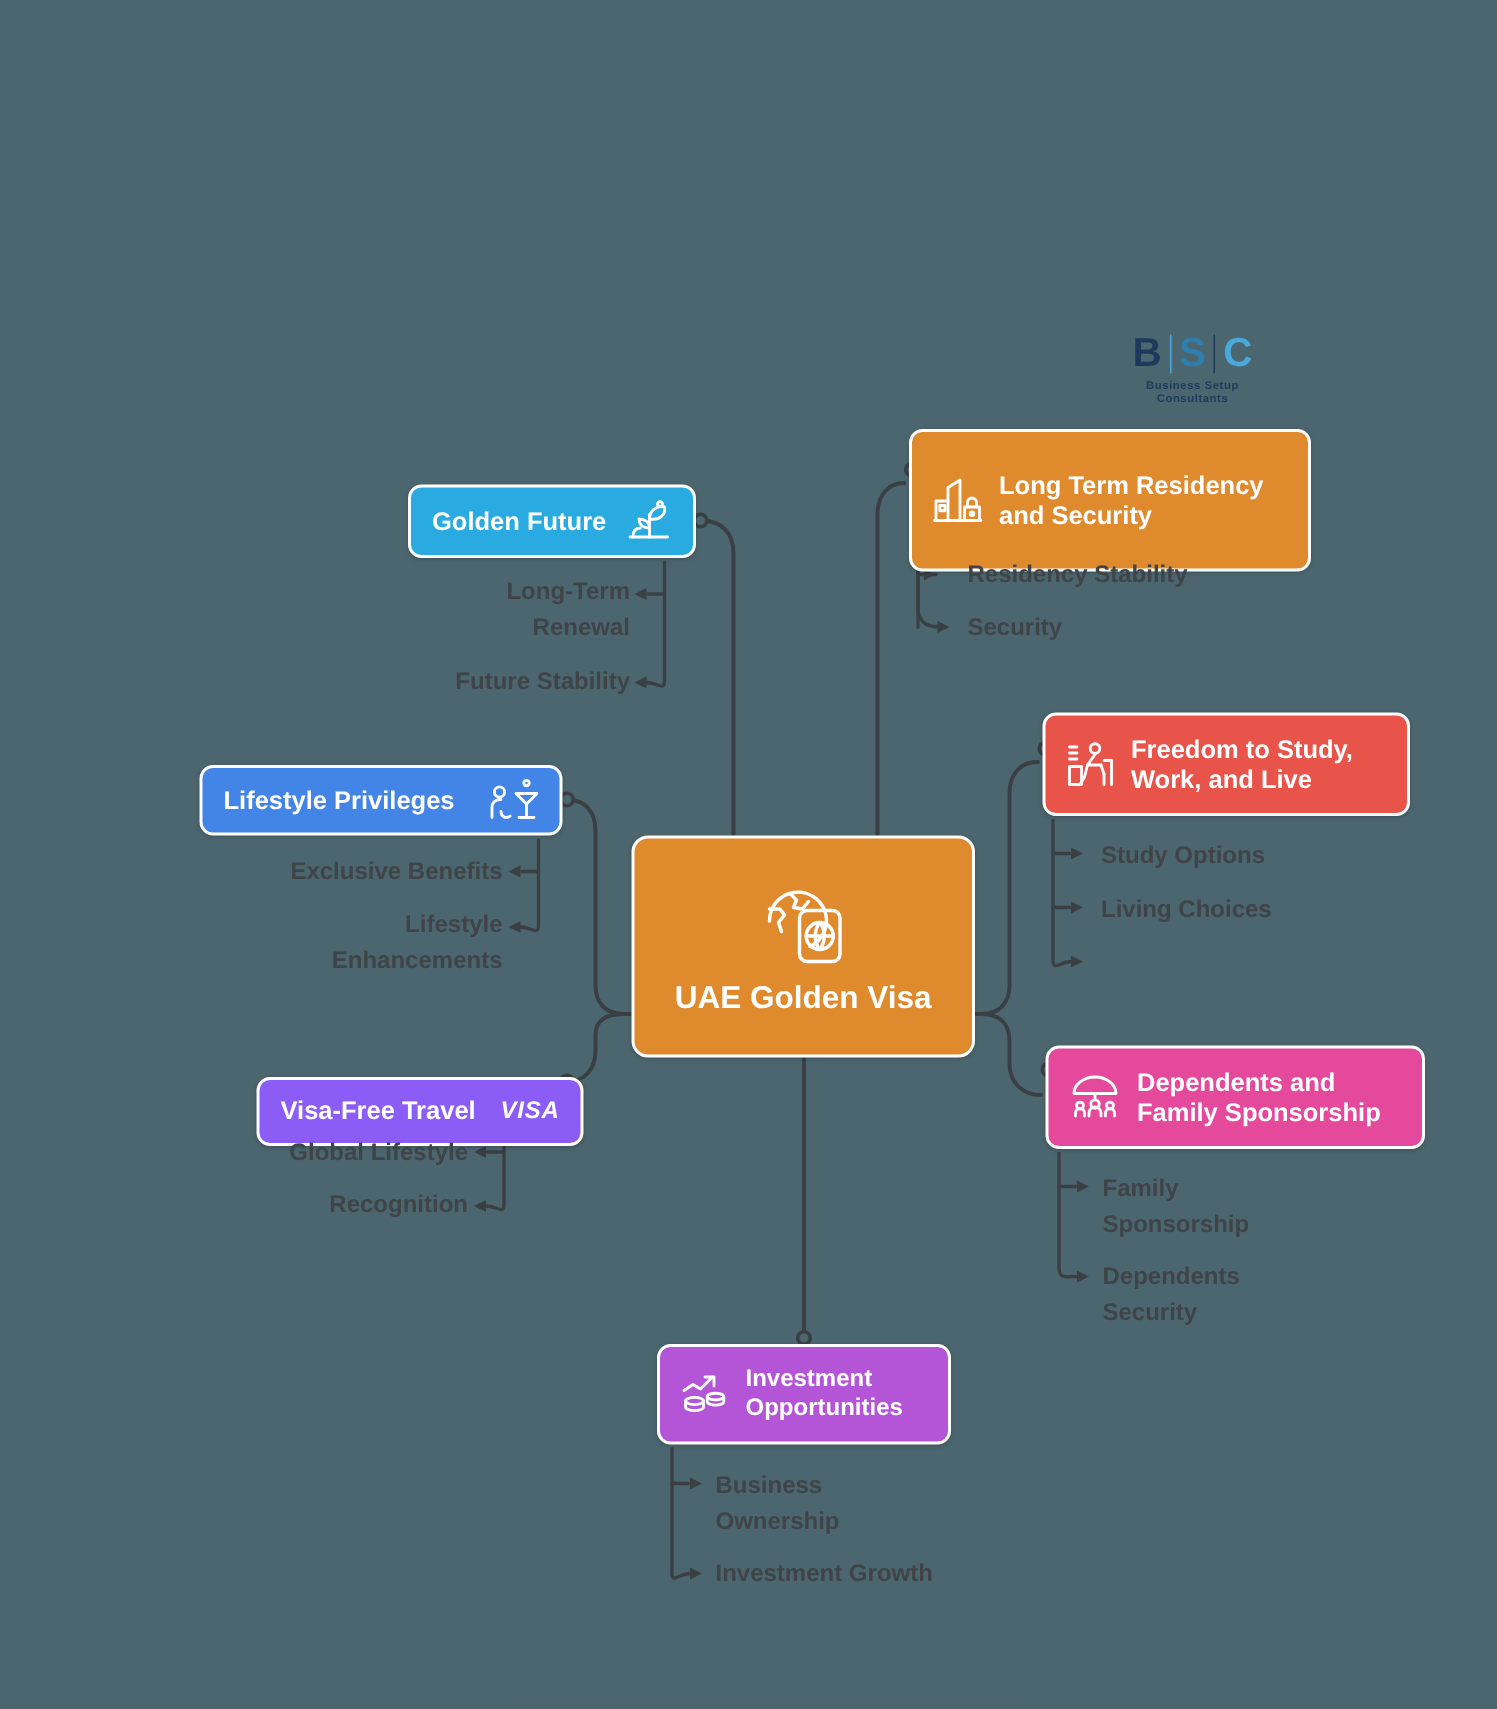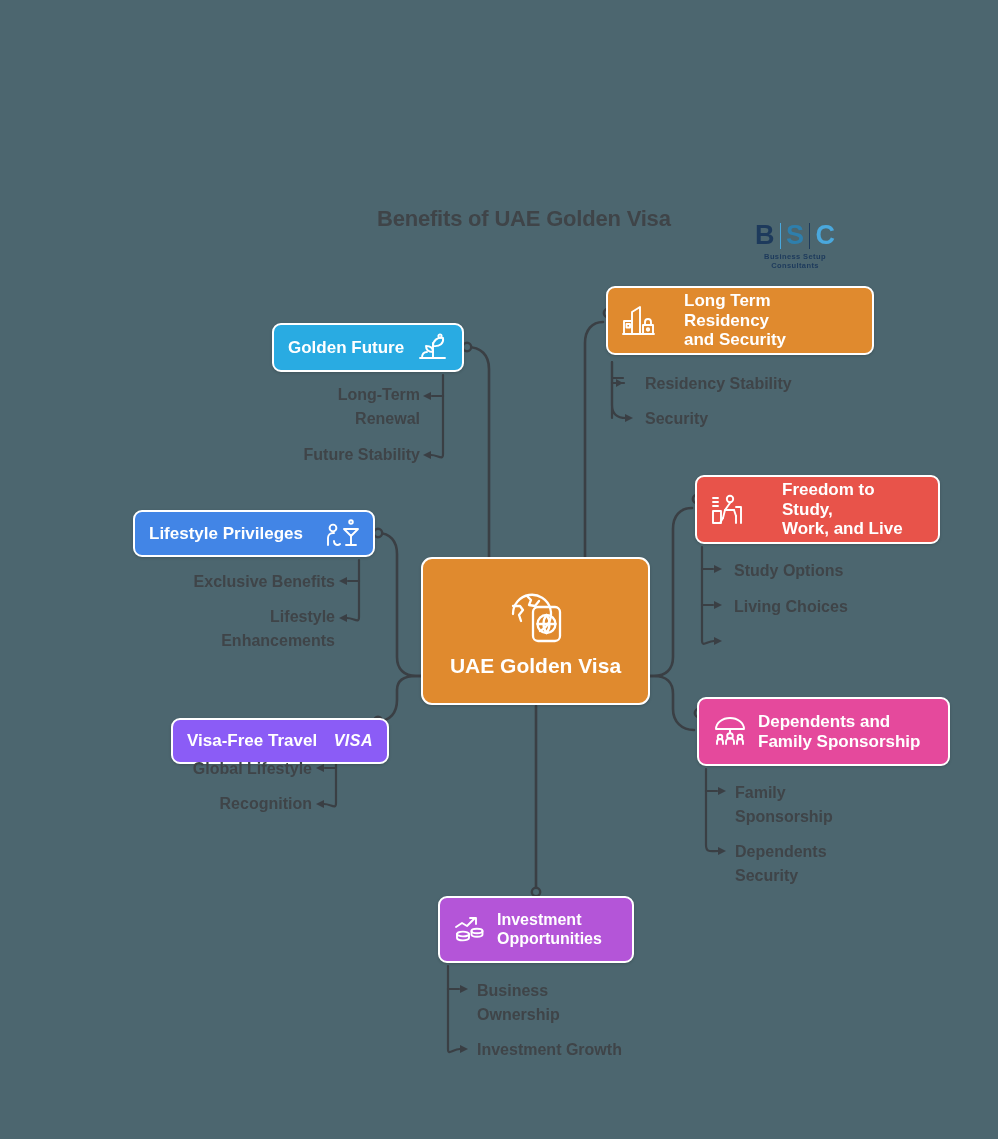--- a/index.html
+++ b/index.html
@@ -72,22 +72,22 @@
     left: 421px; top: 557px; width: 229px; height: 148px;
     background: #e08a2e;
     flex-direction: column; justify-content: center;
     border-radius: 11px;
     padding: 0;
   }
   #node-center .label { font-size: 21px; margin-top: 8px; }
 
   
   #node-golden   { left: 272px; top: 323px; width: 192px; height: 49px; background: #29abe2; }
-  #node-longterm { left: 606px; top: 286px; width: 268px; height: 69px; background: #e08a2e; gap: 18px; }
-  #node-freedom  { left: 695px; top: 475px; width: 245px; height: 69px; background: #e8534a; gap: 28px; }
+  #node-longterm { left: 606px; top: 286px; width: 268px; height: 95px; background: #e08a2e; }
+  #node-freedom  { left: 695px; top: 475px; width: 245px; height: 69px; background: #e8534a; }
   #node-lifestyle{ left: 133px; top: 510px; width: 242px; height: 47px; background: #4285e6; }
   #node-visafree { left: 171px; top: 698px; width: 218px; height: 46px; background: #8b5cf6; margin-top: 20px; }
   #node-depend   { left: 697px; top: 697px; width: 253px; height: 69px; background: #e5499c; }
   #node-invest   { left: 438px; top: 896px; width: 196px; height: 67px; background: #b455d8; }
 
   #node-golden .label, #node-lifestyle .label,
   #node-visafree .label { font-size: 17px; }
   #node-longterm .label, #node-freedom .label,
   #node-depend .label   { font-size: 17px; }
   #node-invest .label   { font-size: 16px; }
@@ -174,21 +174,20 @@
       <path d="M339,581 l8,-4 v8 z" fill="#3a3f44" stroke="none"></path>
       <path d="M339,618 l8,-4 v8 z" fill="#3a3f44" stroke="none"></path>
 
       <path d="M336,747 L336,803 C336,810 331,804 324,804" stroke-width="2.2"></path>
       <path d="M336,768 L325,768" stroke-width="2.2"></path>
       <path d="M316,768 l8,-4 v8 z" fill="#3a3f44" stroke="none"></path>
       <path d="M316,804 l8,-4 v8 z" fill="#3a3f44" stroke="none"></path>
     </g>
   </svg>
 
-  <div class="title">Benefits of UAE Golden Visa</div>
 
   <div class="logo">
     <div class="logo-letters">
       <span class="b">B</span>
       <span class="logo-bar bar-a"></span>
       <span class="s">S</span>
       <span class="logo-bar bar-b"></span>
       <span class="c">C</span>
     </div>
     <div class="logo-sub">

